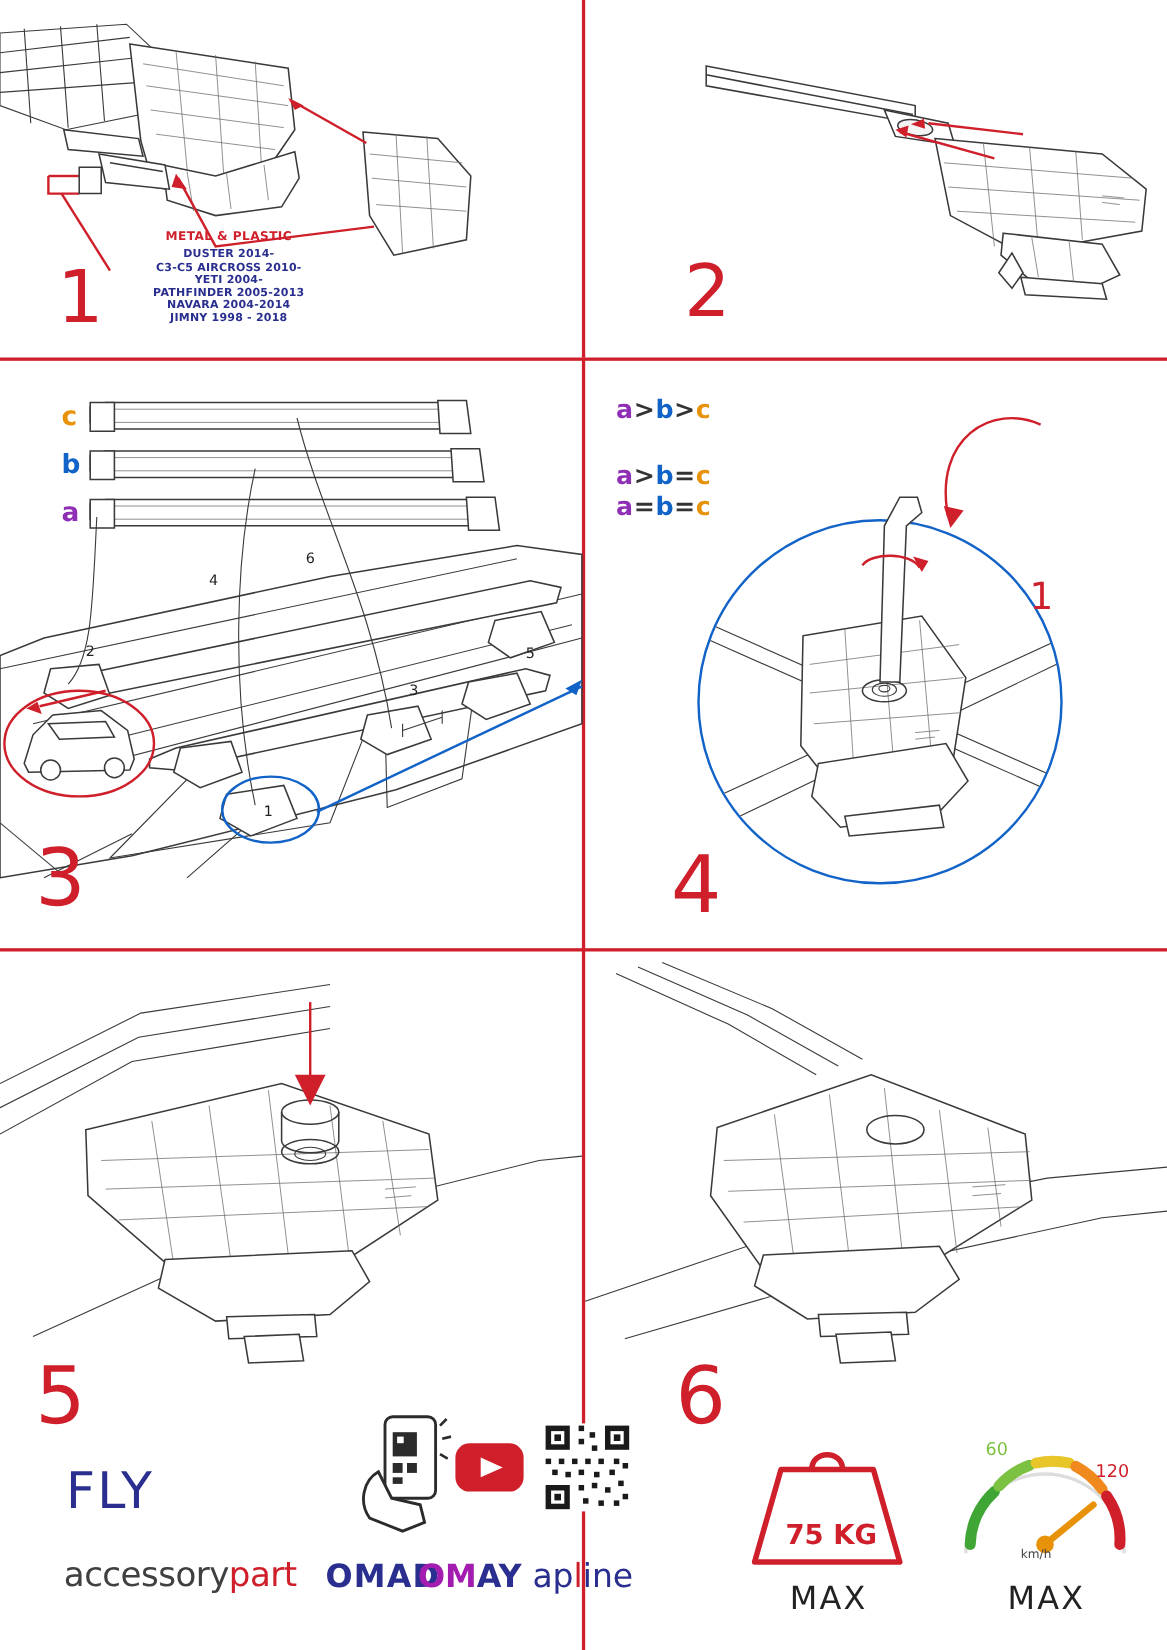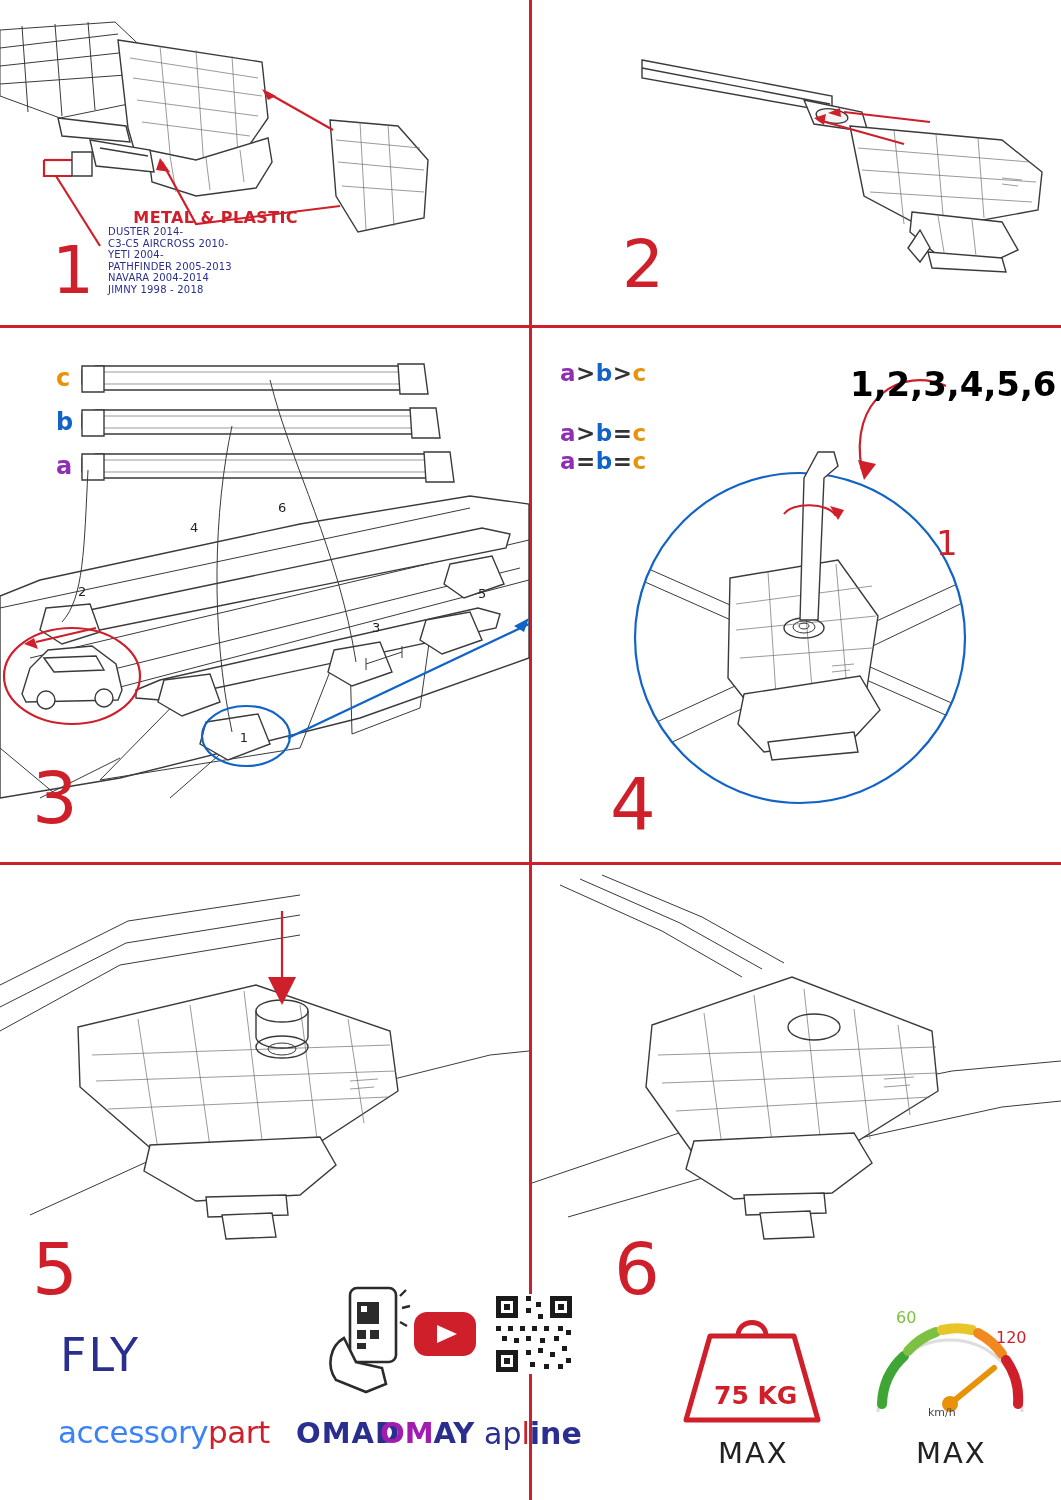--- a/index.html
+++ b/index.html
@@ -34,27 +34,27 @@
   .red { fill:none; stroke:#cf1f2a; stroke-width:2.2; }
   .redf { fill:#cf1f2a; }
   .blue { fill:none; stroke:#1263c8; stroke-width:2.2; }
   .bluef { fill:#1263c8; }
 
   
   .metal {
     position:absolute;
     color:#cf1f2a;
     font-family:"DejaVu Sans", sans-serif;
-    font-size:16px; font-weight:bold; letter-spacing:0.4px;
-    text-align:right; width:180px;
+    font-size:11px; font-weight:bold; letter-spacing:0.4px;
+    text-align:center; width:180px;
   }
   .veh {
-    position:absolute; width:200px; text-align:left;
+    position:absolute; width:200px; text-align:center;
     color:#2a2f8f; font-family:"DejaVu Sans", sans-serif;
-    font-size:10px; font-weight:normal; line-height:11.5px; letter-spacing:0.2px;
+    font-size:10px; font-weight:bold; line-height:11.5px; letter-spacing:0.2px;
   }
 
   .abc-label { position:absolute; font-family:"DejaVu Sans", sans-serif; font-size:24px; font-weight:bold; }
   .eqline { position:absolute; font-family:"DejaVu Sans", sans-serif; font-size:23px; font-weight:bold; letter-spacing:0.5px; }
   .eqline .a { color:#8e2fb5; }
   .eqline .b { color:#1263c8; }
   .eqline .c { color:#e8920a; }
   .eqline .op { color:#333; }
 
   .order {
@@ -69,30 +69,30 @@
   }
 
   
   .fly {
     position:absolute; color:#2a2f8f;
     font-family:"DejaVu Sans", sans-serif; font-size:46px; letter-spacing:2px;
   }
   .accpart {
     position:absolute; font-family:"DejaVu Sans", sans-serif; font-size:31px; letter-spacing:-0.5px;
   }
-  .accpart .a1 { color:#3b82f6;text-align:right; }
+  .accpart .a1 { color:#404040;text-align:right; }
   .accpart .a2 { color:#cf1f2a; }
   .omad { position:absolute; color:#2a2f8f; font-family:"DejaVu Sans", sans-serif; font-size:29px; font-weight:bold; letter-spacing:1px; }
   .omay { position:absolute; font-family:"DejaVu Sans", sans-serif; font-size:29px; font-weight:bold; letter-spacing:0px; }
   .omay .r { color:#a21caf; }
   .omay .d { color:#2a2f8f; }
   .apline { position:absolute; font-family:"DejaVu Sans", sans-serif; font-size:30px; }
   .apline .p1 { color:#2a2f8f; }
   .apline .p2 { color:#cf1f2a; }
-  .apline .p3 { color:#2a2f8f;font-weight:bold; }
+  .apline .p3 { color:#2a2f8f; }
 
   .maxlabel {
     position:absolute; color:#222; font-family:"DejaVu Sans", sans-serif;
     font-size:29px; letter-spacing:2px;
   }
   .kgtext {
     position:absolute; color:#cf1f2a; font-family:"DejaVu Sans", sans-serif;
     font-size:25px; font-weight:bold;margin-top:13px;
   }
   .kmh { position:absolute; color:#444; font-family:"DejaVu Sans", sans-serif; font-size:11px; }
@@ -395,21 +395,20 @@
 
       <path class="red" stroke-width="3" d="M330 142 C316 70, 370 38, 414 58"></path>
       <polygon class="redf" points="326,132 332,152 344,136"></polygon>
 
       <g class="lnt">
           <path d="M300 338 L322 336"></path>
           <path d="M300 344 L318 342"></path>
         </g>
     </svg>
 
-    <div class="order" style="left:318px; top:36px;">1,2,3,4,5,6</div>
 
     <div class="bignum-red" style="left:404px; top:195px;">1</div>
 
     <div class="stepnum" style="left:78px; top:440px; font-size:72px;">4</div>
   </div>
 
   <div class="panel" style="left:0px; top:865px; width:529px; height:400px;">
     <svg width="529" height="400" viewBox="0 0 529 400">
 
       <g class="ln">

